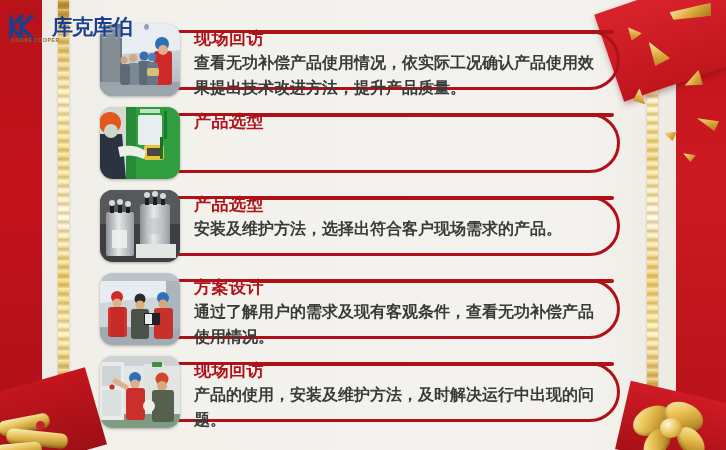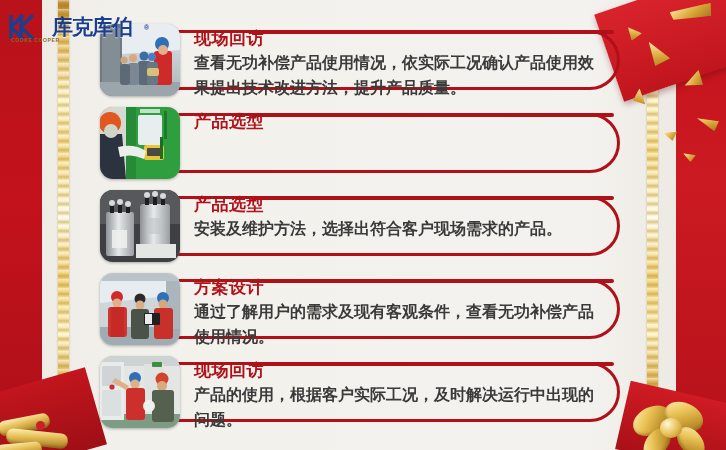--- a/index.html
+++ b/index.html
@@ -381,17 +381,17 @@
         <rect x="26" y="32" width="19" height="32" rx="3" fill="#cc302c"></rect>
         <path d="M26 34 L12 26 L15 22 L29 30 Z" fill="#deb089"></path>
         <circle cx="62" cy="23" r="6.5" fill="#d0452c"></circle>
         <circle cx="62" cy="30" r="5" fill="#d8a87e"></circle>
         <rect x="52" y="34" width="22" height="32" rx="3" fill="#55604e"></rect>
         <circle cx="49" cy="50" r="6" fill="#eef0ec"></circle>
       </svg>
     </div>
     <div class="card-body">
       <div class="card-title">现场回访</div>
-      <div class="card-desc">产品的使用，根据客户实际工况，及时解决运行中出现的问题。</div>
+      <div class="card-desc">产品的使用，安装及维护方法，及时解决运行中出现的问题。</div>
     </div>
   </div>
 
 </div>
 
 </body></html>

